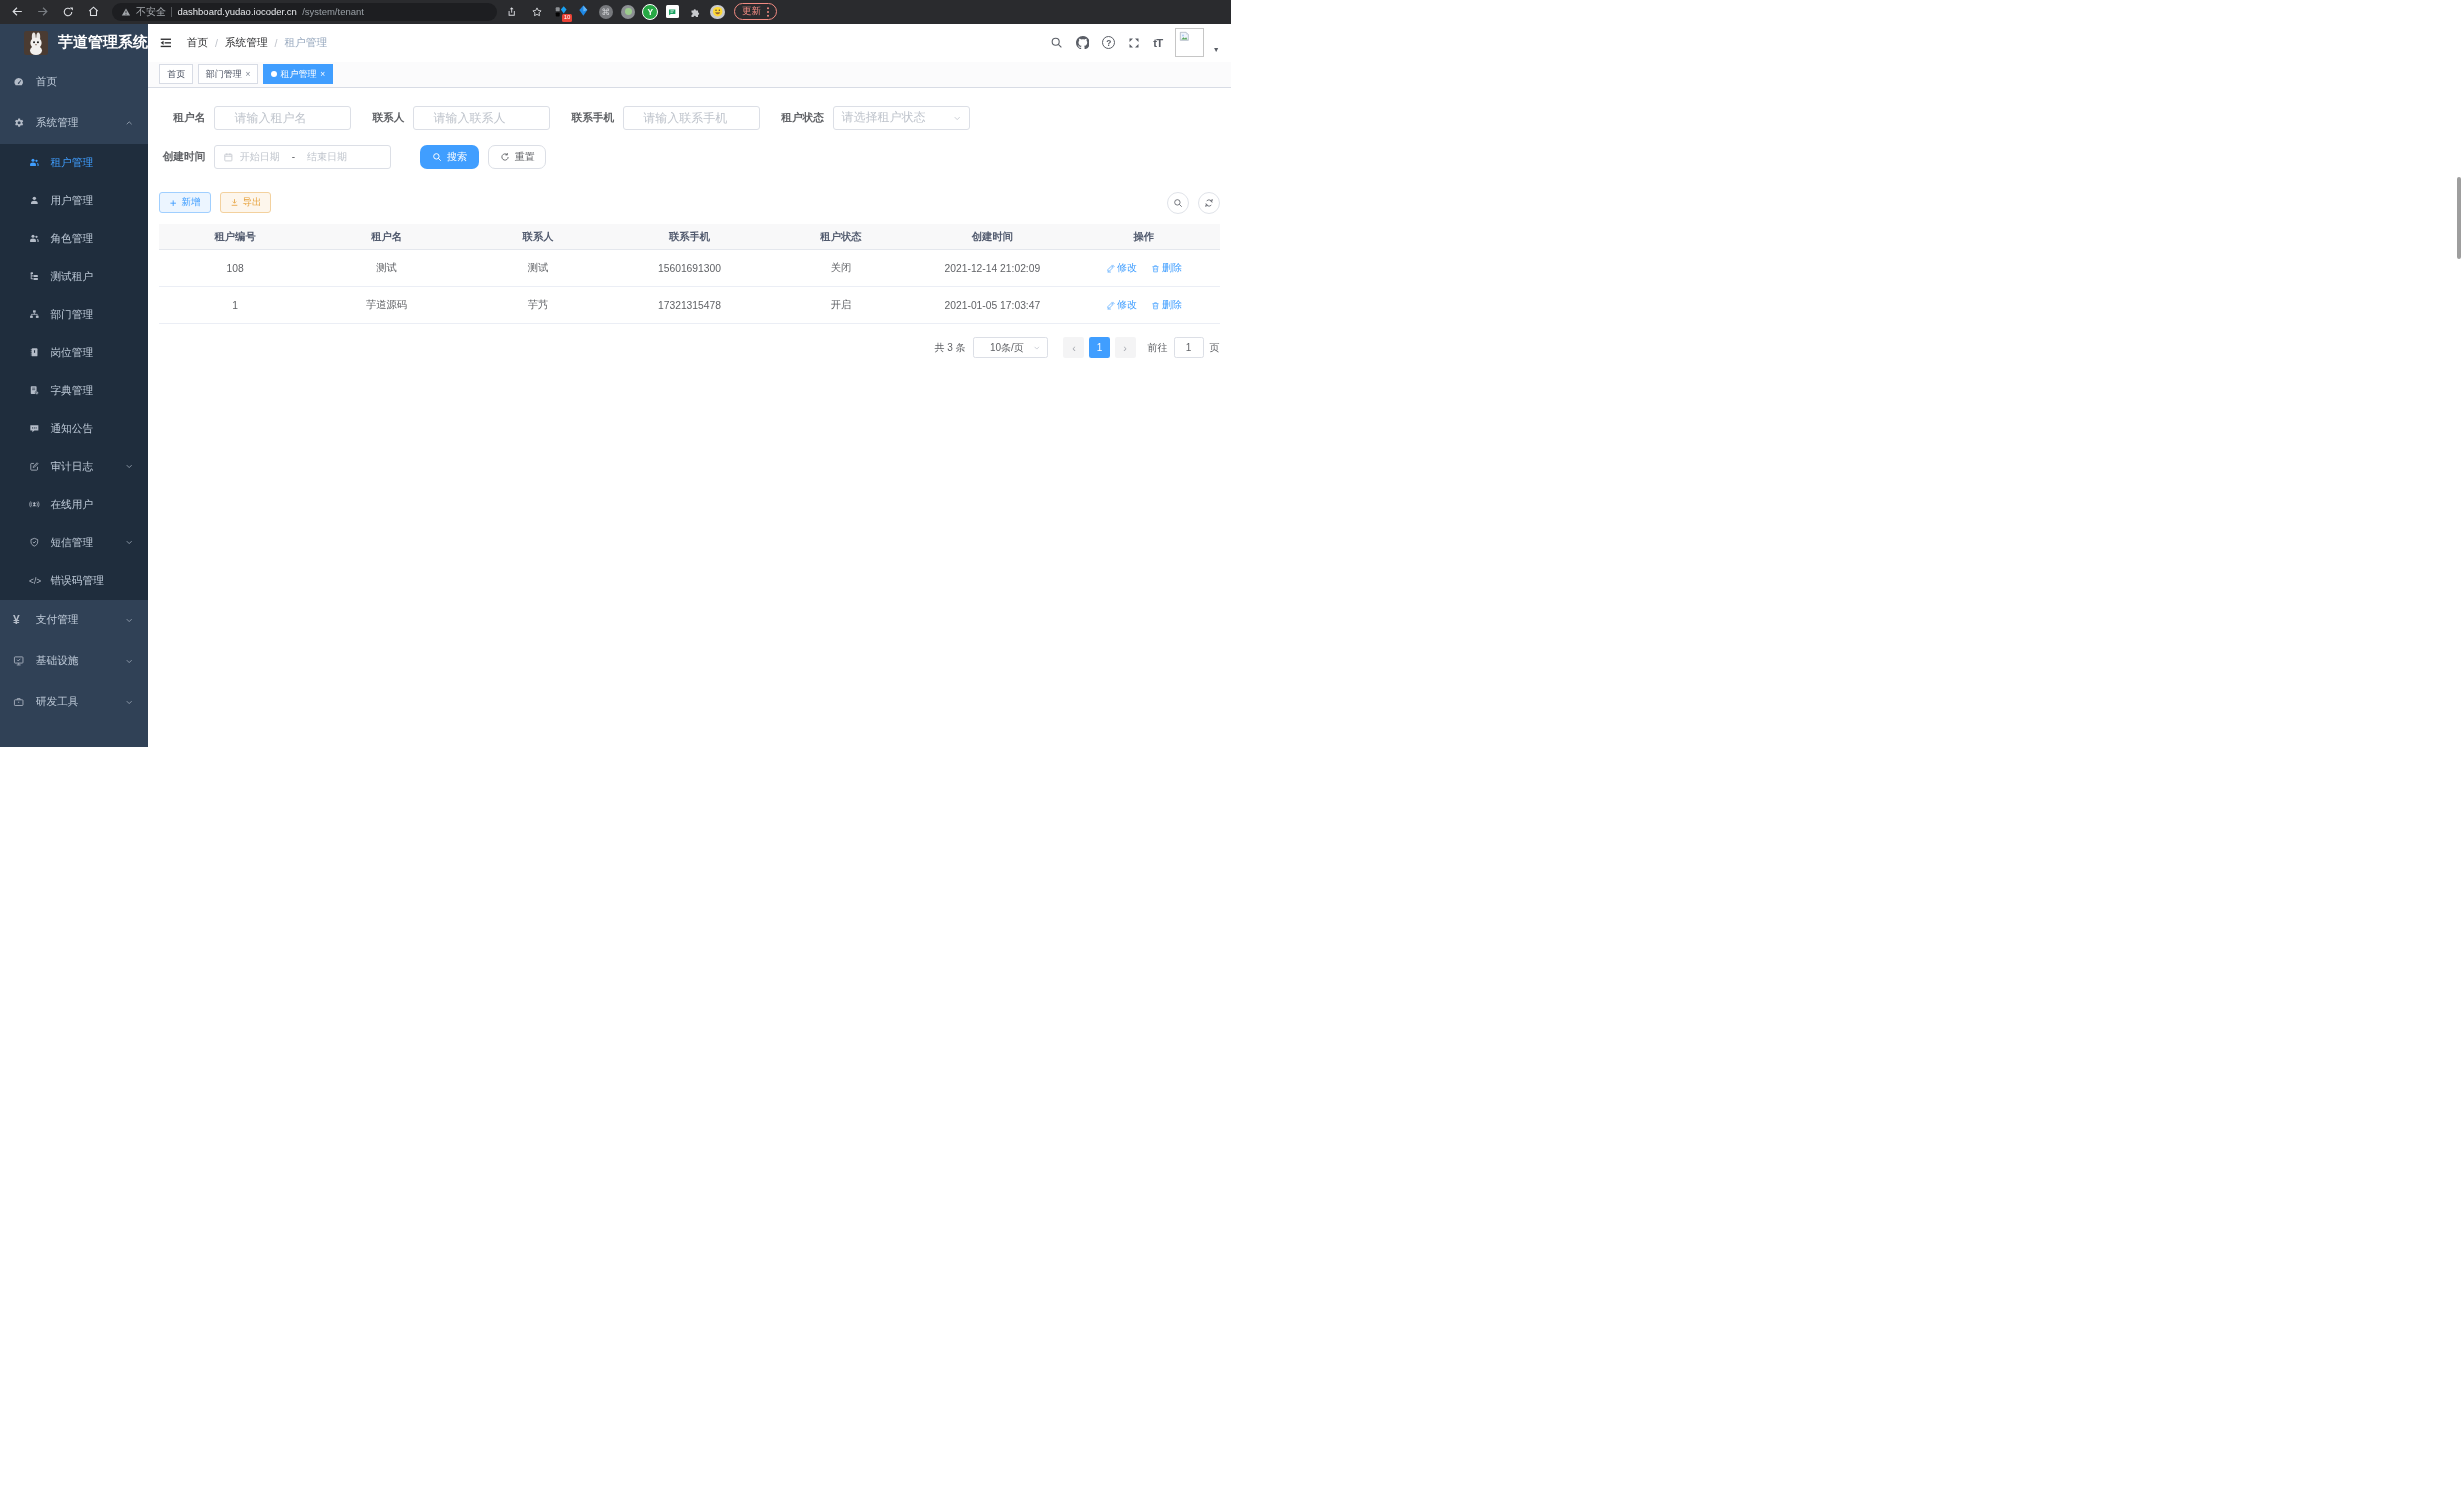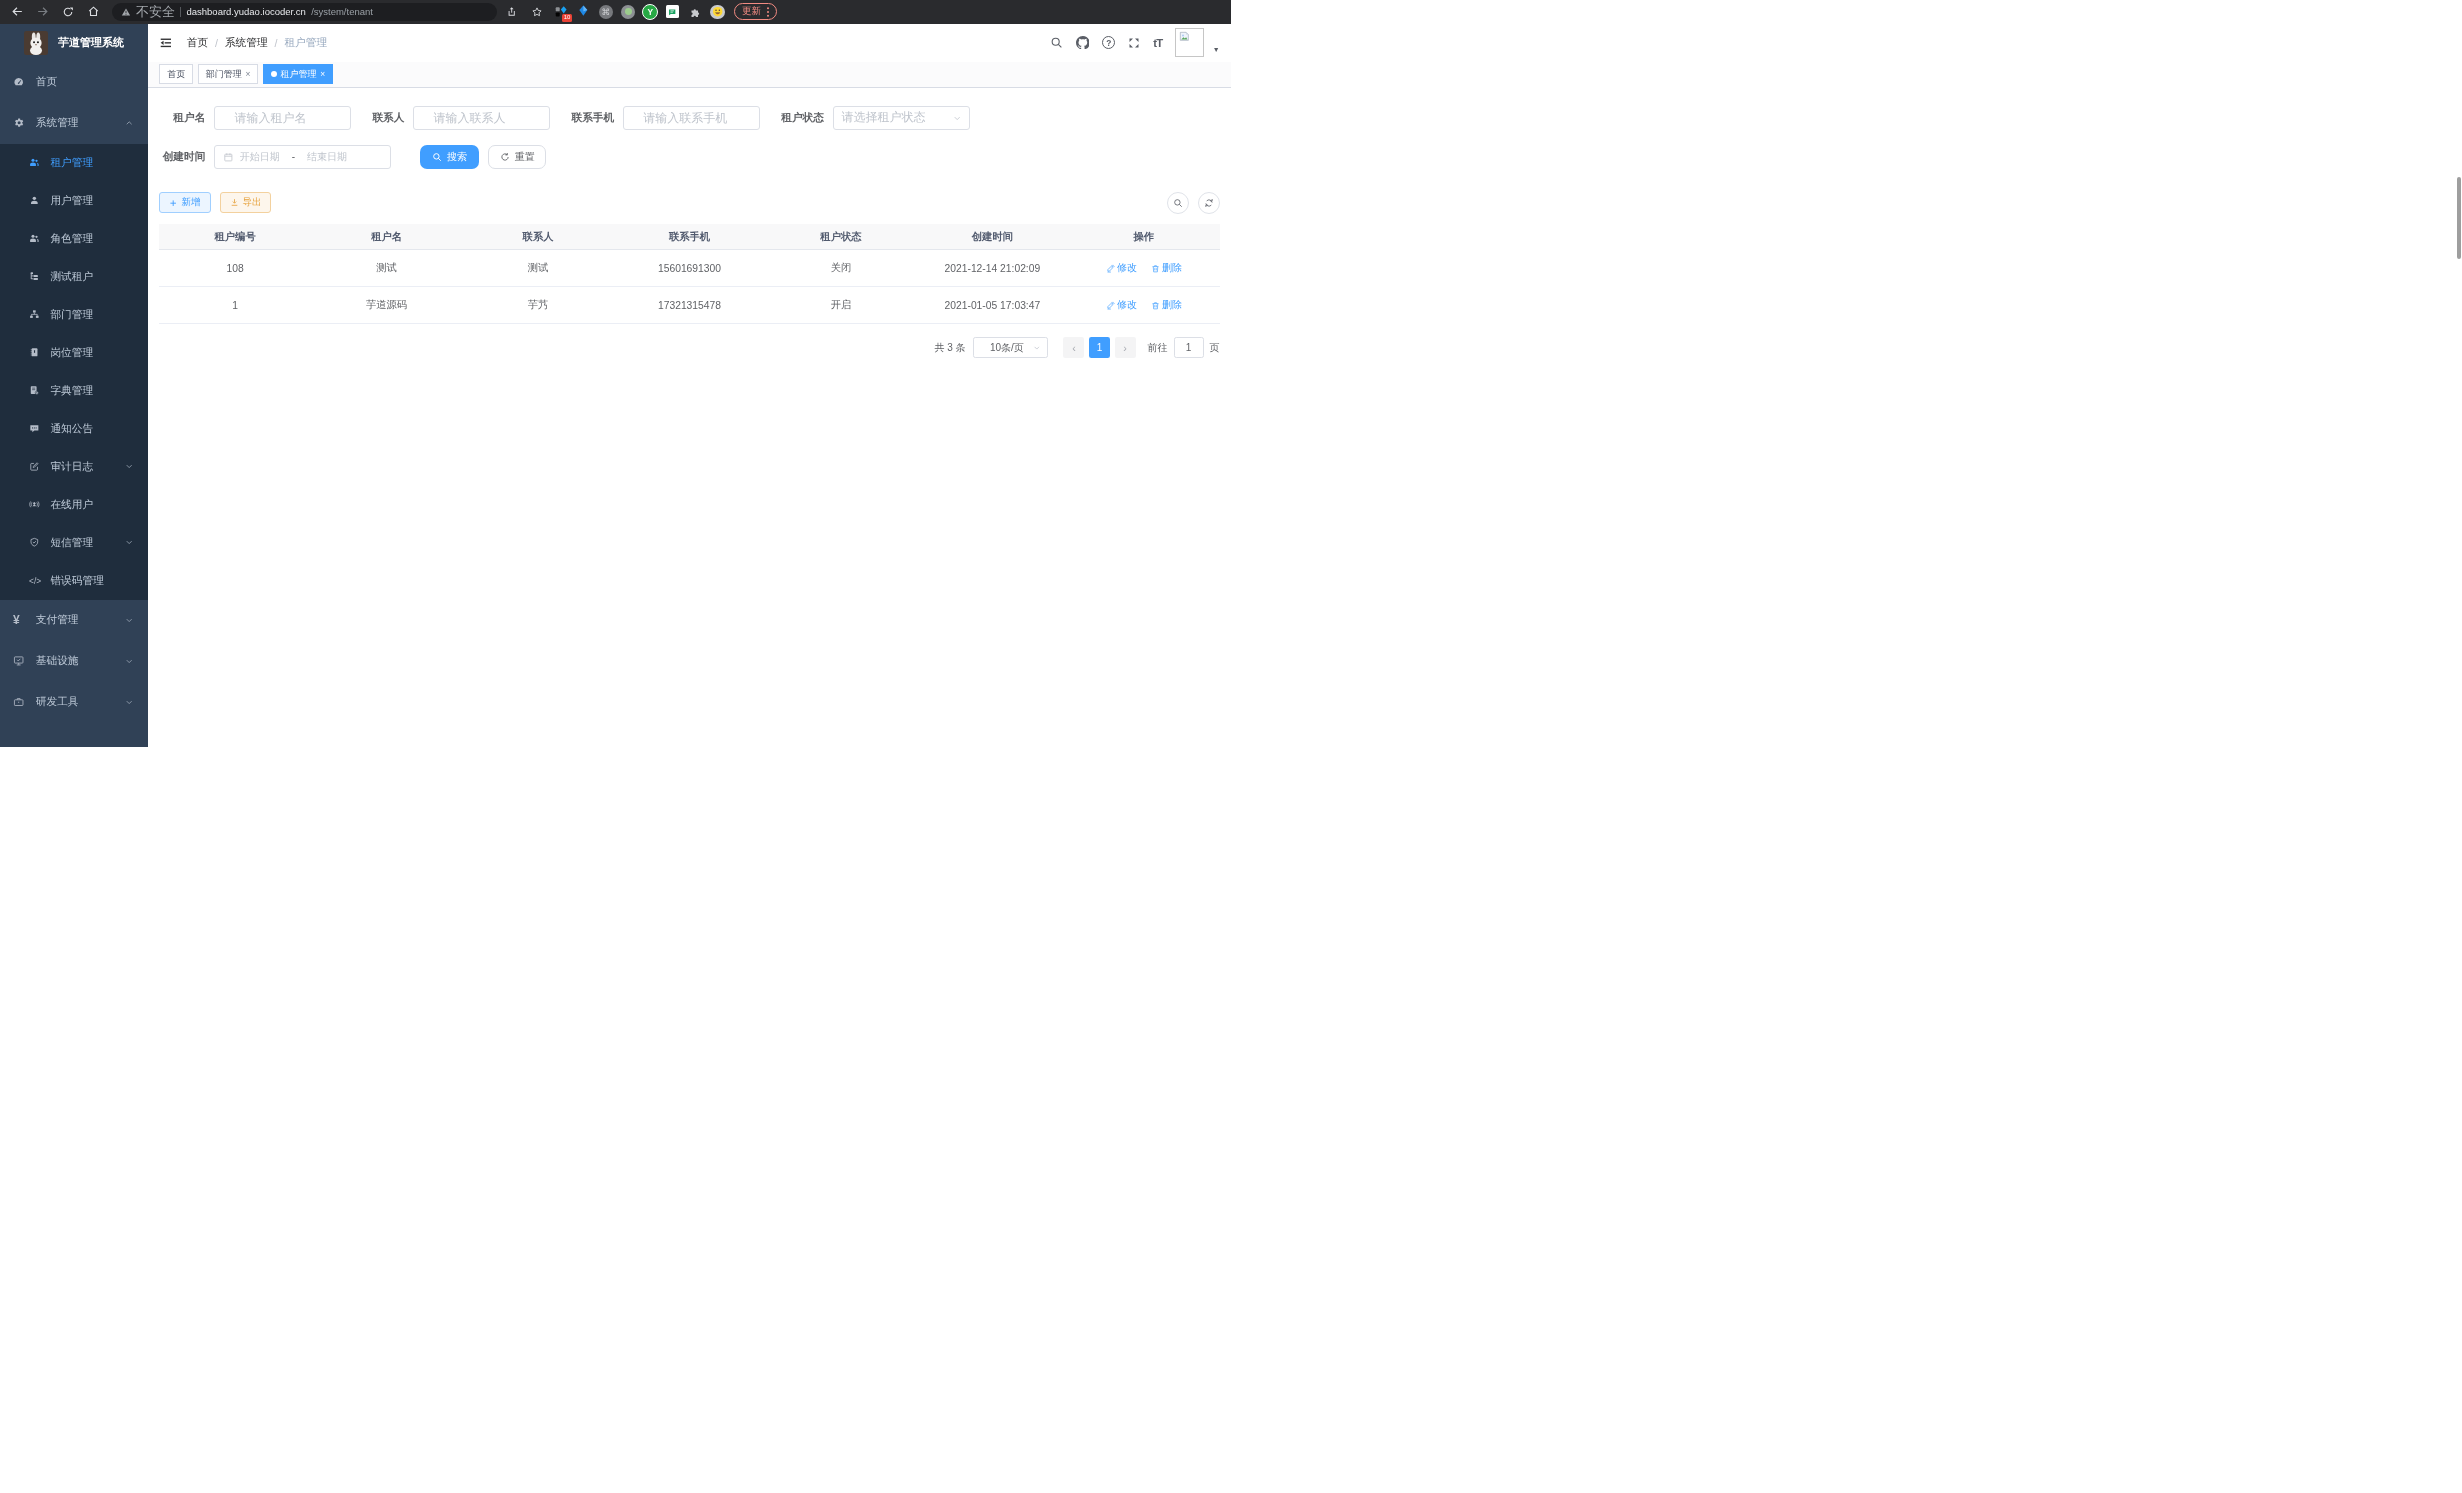--- a/index.html
+++ b/index.html
@@ -3,36 +3,36 @@
 <meta charset="utf-8">
 <style>
   * { margin:0; padding:0; box-sizing:border-box; }
   html,body { width:1231px; height:747px; overflow:hidden; font-family:"Liberation Sans","DejaVu Sans",sans-serif; background:#fff; }
   svg { display:block; }
 
   
   .chrome { height:23.6px; background:#2a2b2e; display:flex; align-items:center; padding:0 7.6px; gap:5.3px; }
   .chrome .navic { width:20px; height:20px; display:flex; align-items:center; justify-content:center; border-radius:50%; flex:none; }
   .urlpill { width:385px; height:17.5px; background:#1d1e21; border-radius:9px; display:flex; align-items:center; padding:0 9px; gap:5.3px; margin-left:3px; flex:none; }
-  .urlpill .sec { color:#a2a6ab; font-size:13px; }
+  .urlpill .sec { color:#a2a6ab; font-size:10px; }
   .urlpill .div { width:0.8px; height:10px; background:#55585c; }
   .urlpill .host { color:#e8eaed; font-size:9.5px; }
   .urlpill .path { color:#9aa0a6; font-size:9.5px; }
   .ext { width:17px; height:17px; display:flex; align-items:center; justify-content:center; position:relative; flex:none; }
   .circle-ext { width:14.5px; height:14.5px; border-radius:50%; display:flex; align-items:center; justify-content:center; font-size:8.4px; }
   .badge10 { position:absolute; right:-2.3px; bottom:-1.5px; background:#e94235; color:#fff; font-size:6px; border-radius:1.5px; padding:0 1.5px; line-height:7.6px; }
   .updbtn { border:1.1px solid #f28b82; color:#f28b82; border-radius:10px; height:17px; display:flex; align-items:center; gap:6px; padding:0 6.9px; font-size:9.5px; margin-left:3px; }
   .kebab { width:2.3px; height:2.3px; border-radius:50%; background:#f28b82; box-shadow:0 -3.8px 0 #f28b82, 0 3.8px 0 #f28b82; }
 
   
   .app { display:flex; height:723px; }
   .sidebar { width:148px; background:#304156; color:#bfcbd9; flex:none; }
   .logo-row { height:38px; display:flex; align-items:center; padding-left:24px; gap:10px; }
   .logo-img { width:24px; height:24px; border-radius:2.3px; overflow:hidden; flex:none; }
-  .logo-title { color:#fff; font-size:11px; font-weight:bold; }
+  .logo-title { color:#fff; font-size:15px; font-weight:bold; }
   .mitem { height:41px; display:flex; align-items:center; padding-left:13px; font-size:10.7px; position:relative; cursor:pointer; }
   .mitem .mic { width:11.4px; margin-right:11.4px; color:#b4bcc8; flex:none; }
   .submenu { background:#1f2d3d; }
   .smitem { height:38px; display:flex; align-items:center; padding-left:29px; font-size:10.7px; cursor:pointer; }
   .smitem .mic { width:10.7px; margin-right:10.7px; color:#b4bcc8; flex:none; }
   .smitem.active, .smitem.active .mic { color:#409eff; }
   .arrow { position:absolute; right:15px; color:#9aa6b5; }
 
   .main { flex:1; display:flex; flex-direction:column; background:#fff; min-width:0; }
 

